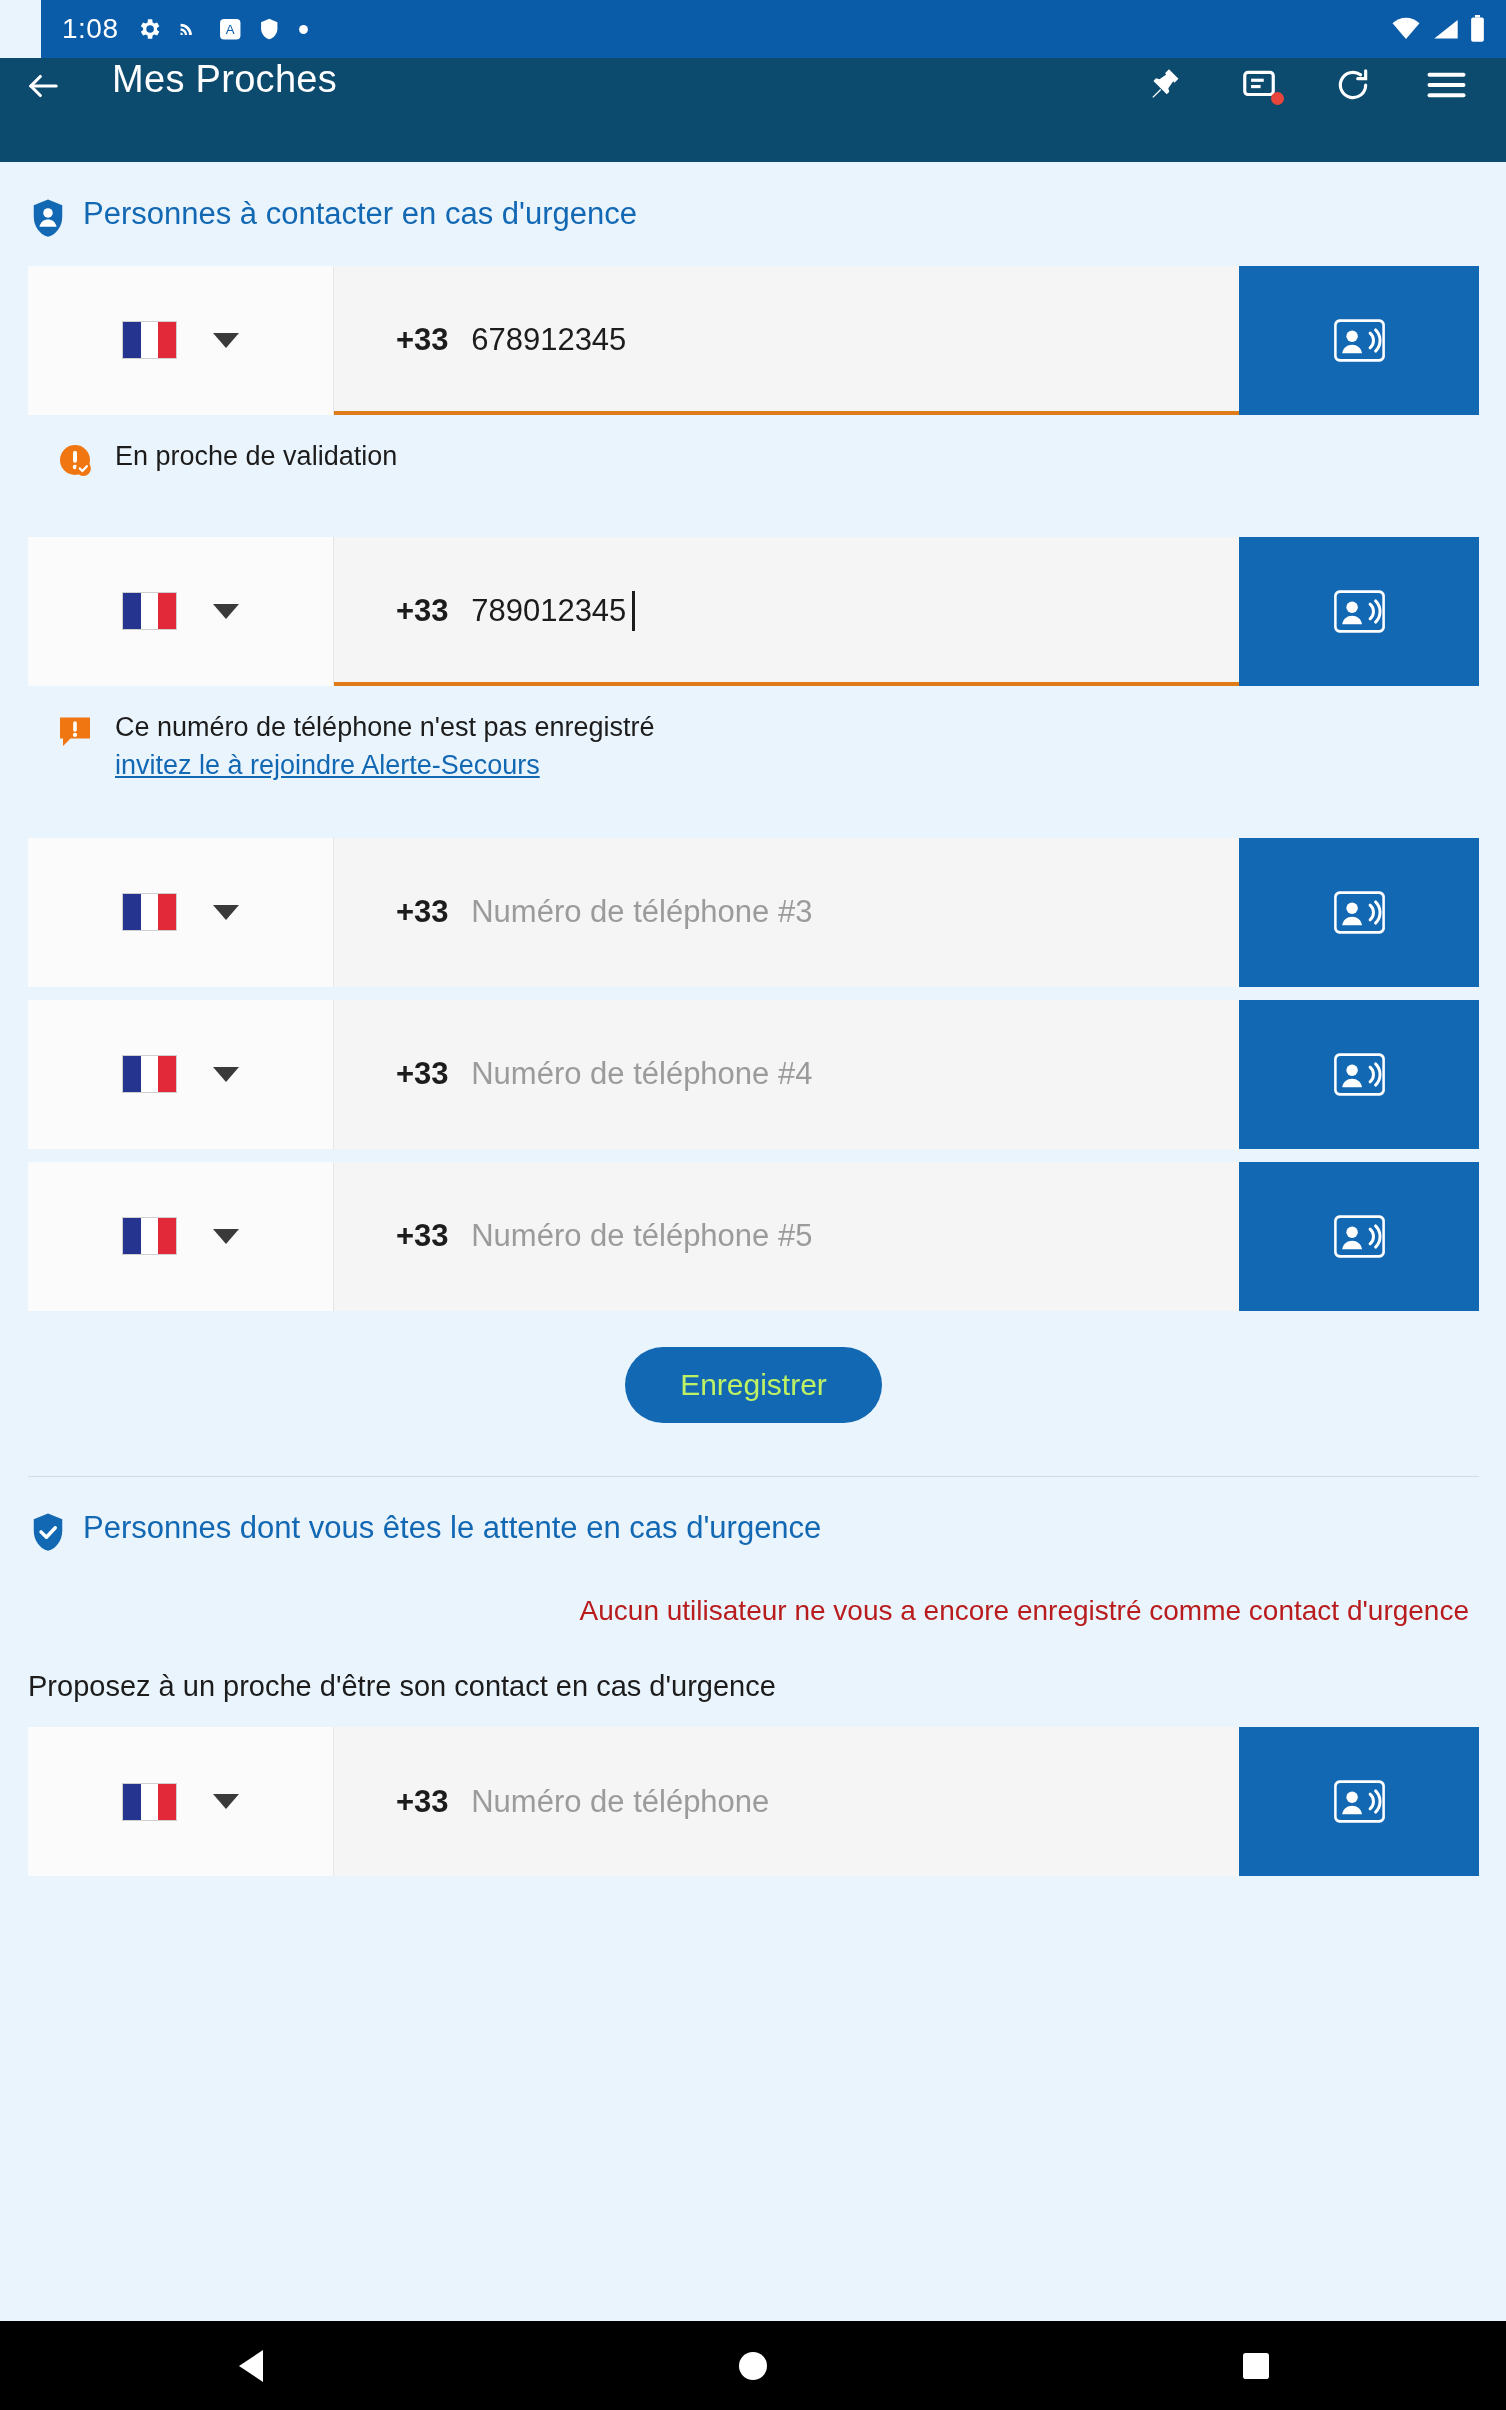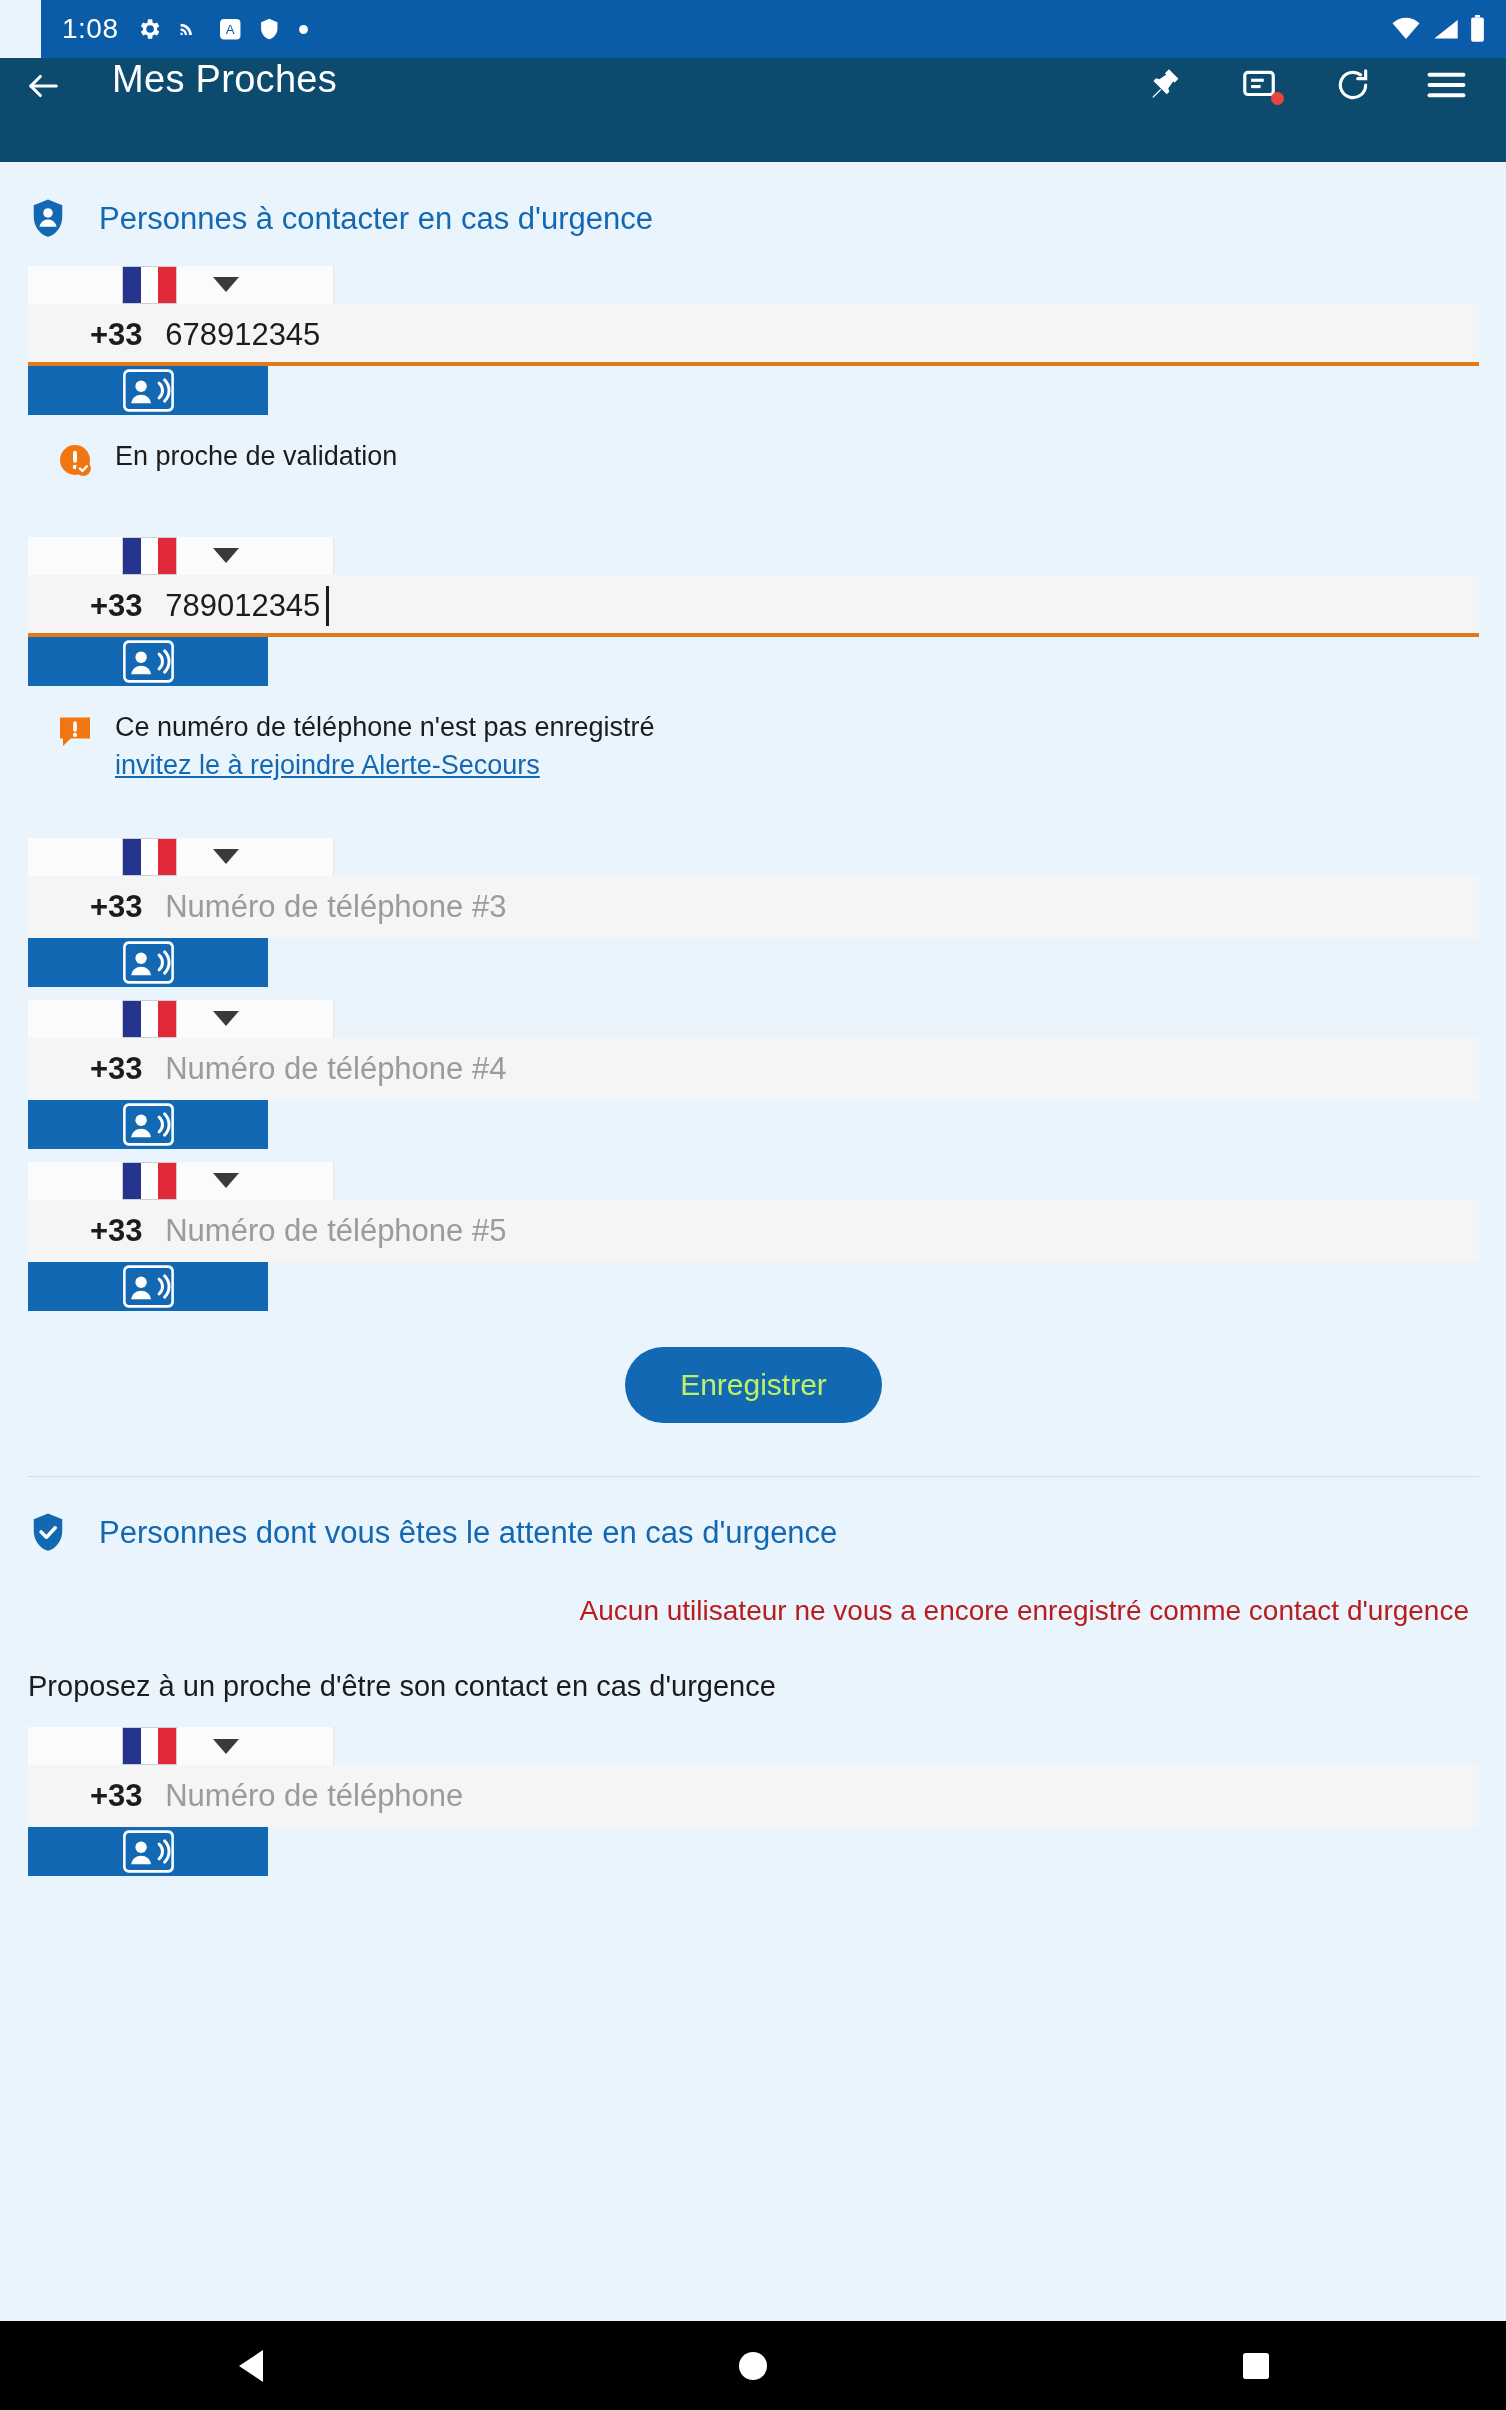--- a/index.html
+++ b/index.html
@@ -94,39 +94,37 @@
   
   .content {
     flex: 1 1 auto;
     background: #eaf4fd;
     overflow: hidden;
     padding-bottom: 9.4px;
   }
 
   .section-head {
     display: flex;
-    align-items: center;
-    gap: 31px;
+    gap: 15px;
     padding: 34px 28px 24.5px 28px;
   }
   .section-head .sh-icon { width: 40px; height: 45px; display:flex; align-items:center; justify-content:center; }
   .section-head .sh-text {
     color: #1268b3;
     font-size: 31px;
   }
 
   
   .rows { padding: 0 28px; }
   .row {
     display: flex;
     align-items: stretch;
     height: 149px;
     position: relative;
     background: transparent;
-    flex-direction: column;
   }
 
   .cc {
     width: 306px;
     background: #fbfbfb;
     display: flex;
     align-items: center;
     justify-content: center;
     gap: 36px;
     border-right: 0.9px solid #e6e6e6;

